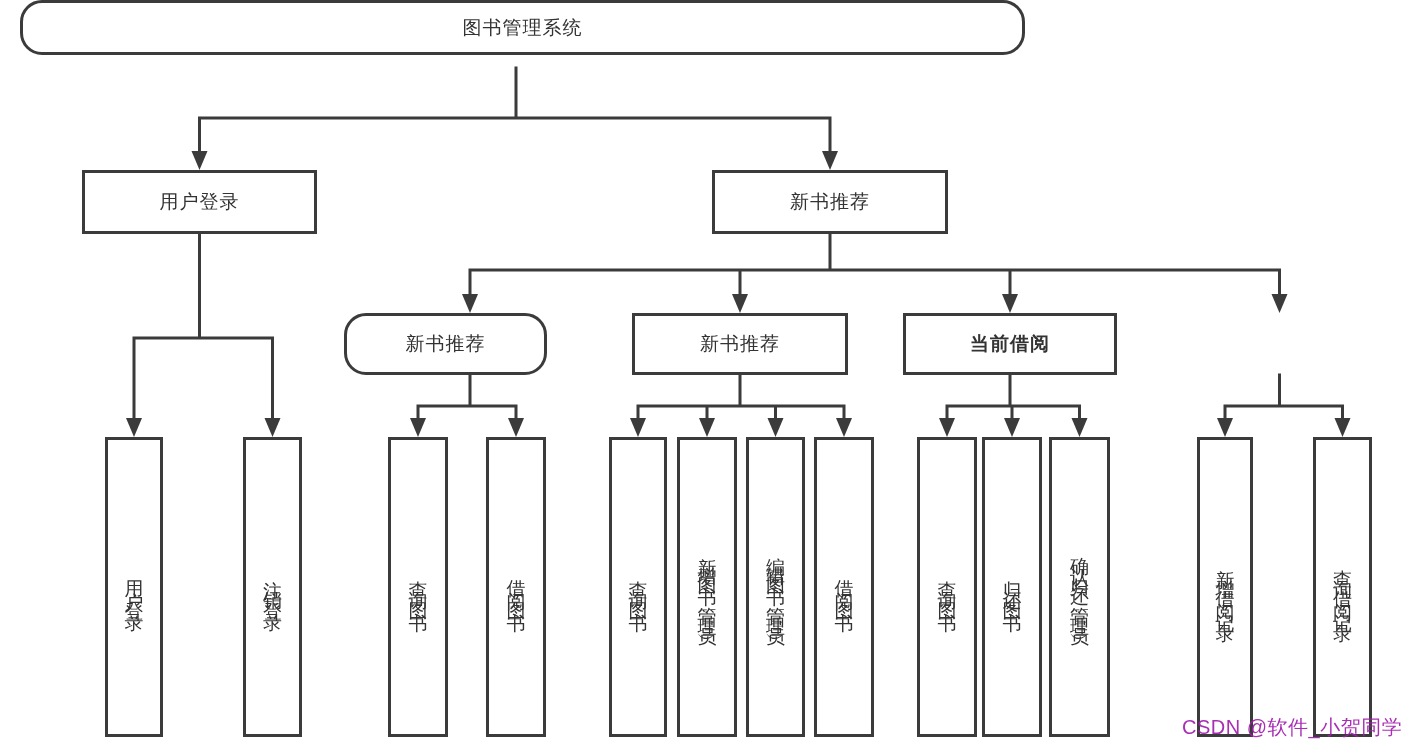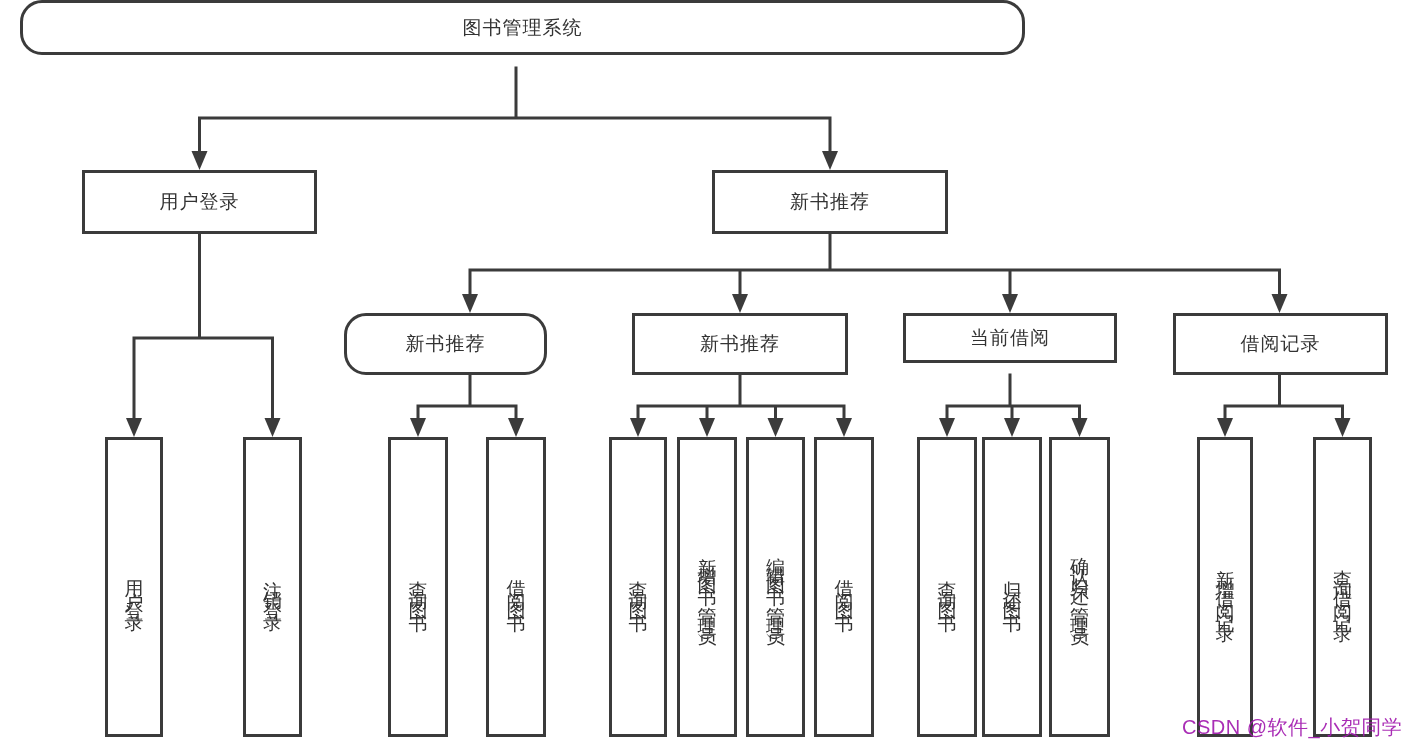--- a/index.html
+++ b/index.html
@@ -140,25 +140,22 @@
   <div class="hnode" style="left:712px; top:170px; width:236px; height:64px;">
     <span>新书推荐</span>
   </div>
 
   <div class="hnode" style="left:344px; top:313px; width:203px; height:62px;border-radius:22px;">
     <span>新书推荐</span>
   </div>
   <div class="hnode" style="left:632px; top:313px; width:216px; height:62px;">
     <span>新书推荐</span>
   </div>
-  <div class="hnode" style="left:903px; top:313px; width:214px; height:50px;">
+  <div class="hnode" style="left:903px; top:313px; width:214px; height:62px;font-weight:bold;">
     <span>当前借阅</span>
-  </div>
-  <div class="hnode" style="left:1173px; top:313px; width:215px; height:62px;">
-    <span>借阅记录</span>
   </div>
 
   <div class="vnode" style="left:105px; width:58px;">
     <span>用户登录</span>
   </div>
   <div class="vnode" style="left:243px; width:59px;">
     <span>注销登录</span>
   </div>
 
   <div class="vnode" style="left:388px; width:60px;">

